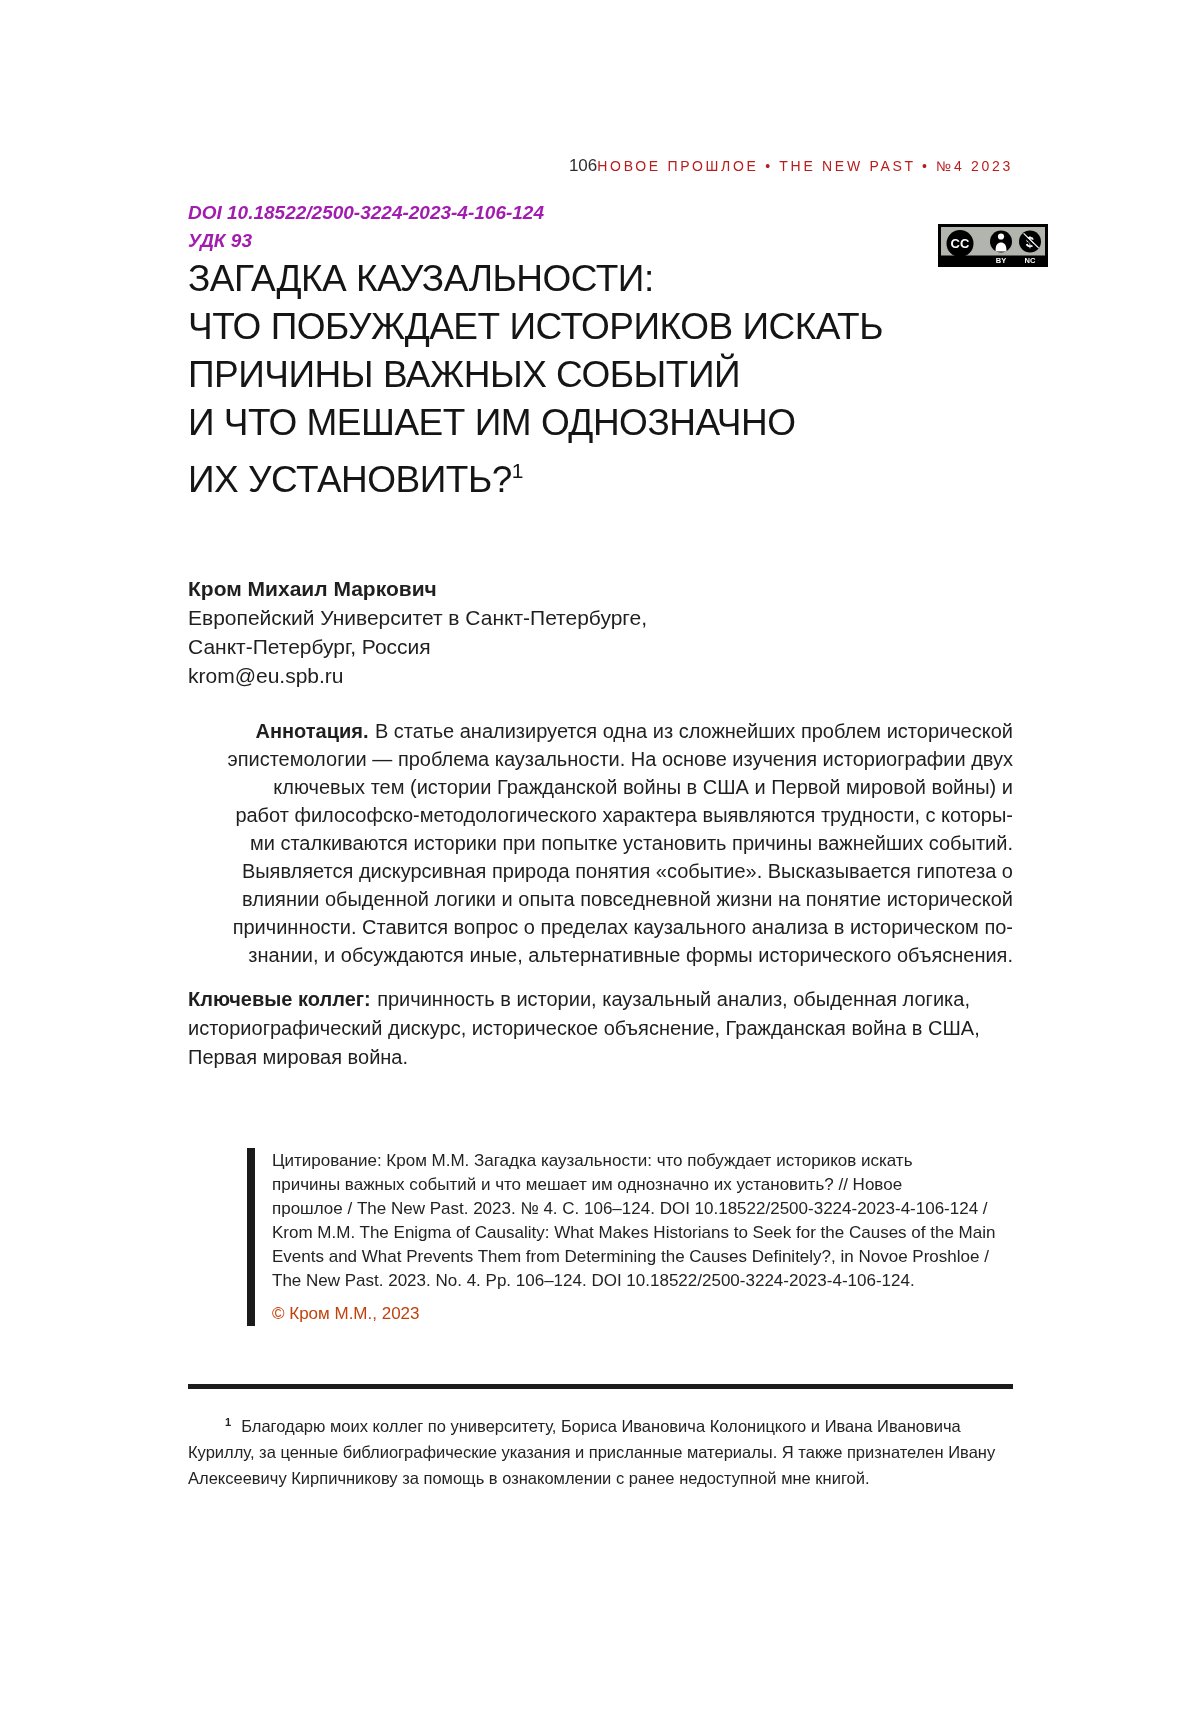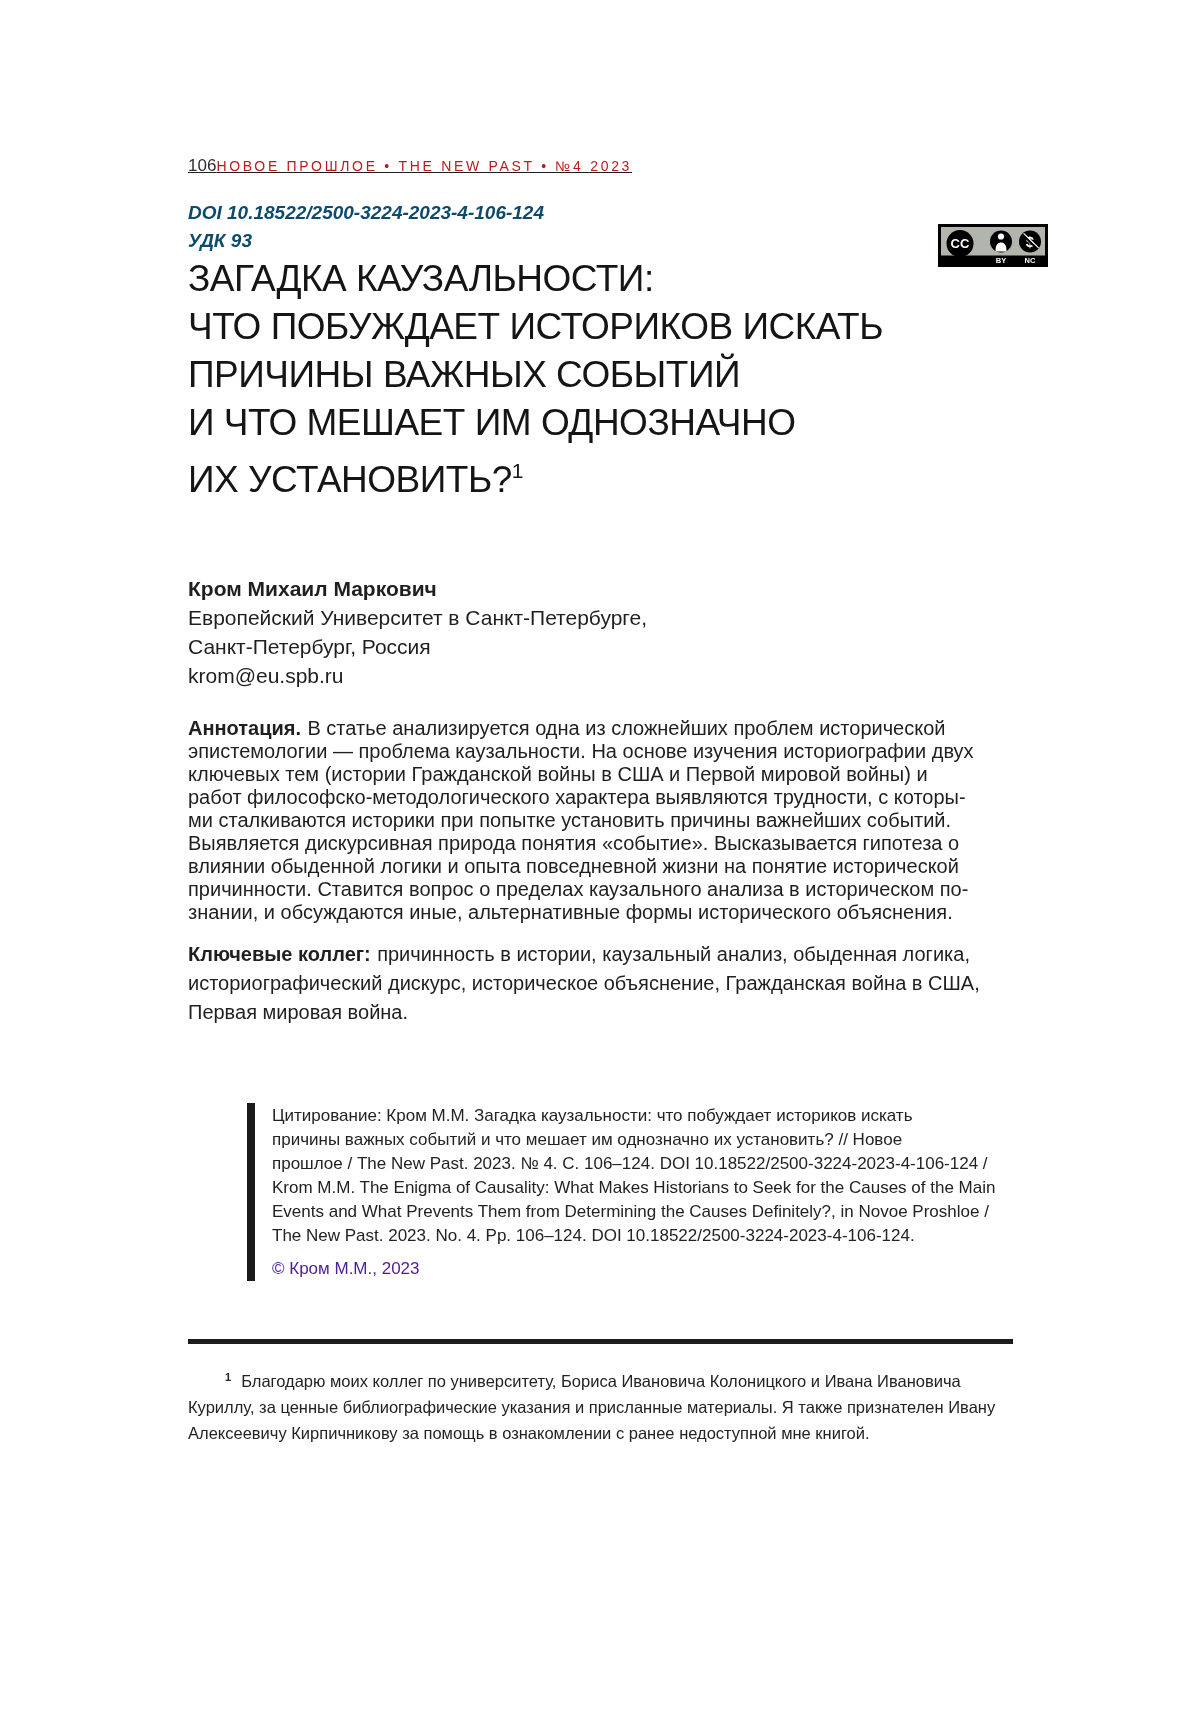--- a/index.html
+++ b/index.html
@@ -14,38 +14,37 @@
   .ws { white-space: pre; }
   .content {
     position: absolute;
     left: 188px; top: 0;
     width: 825px;
   }
   
   .header-row {
     padding-top: 156px;
     display: flex;
-    justify-content: flex-start;
+    justify-content: flex-end;
     align-items: baseline;
-    text-decoration: underline;
   }
   .page-number { font-size: 17px; color: #2e2e2e; }
   .journal-line {
     font-size: 14px;
     letter-spacing: 2.7px;
     color: #b91c1c;
   }
   
   .doi-block {
     margin-top: 23px;
     font-style: italic;
     font-weight: bold;
     font-size: 19px;
     line-height: 28px;
-    color: #0c4a6e;
+    color: #a21caf;
   }
   
   .cc-badge {
     position: absolute;
     left: 938px; top: 224px;
     width: 110px; height: 56px;
     display: block;
     cursor: pointer;
   }
   
@@ -61,21 +60,22 @@
     vertical-align: 14px;
     letter-spacing: 0;
   }
   
   .author-block { margin-top: 70px; font-size: 21px; line-height: 29px; }
   .author-name { font-weight: bold; }
   
   .abstract-para {
     margin-top: 27px;
     font-size: 20px;
-    line-height: 23px;
+    line-height: 28px;
+    text-align: right;
   }
   .lead-label { font-weight: bold; margin-right: 0.32em; }
   .keywords-para {
     margin-top: 16px;
     font-size: 20px;
     line-height: 29px;
   }
   
   .citation-block {
     margin-top: 76px;
@@ -92,21 +92,21 @@
   .citation-text {
     font-size: 17px;
     line-height: 24px;
     padding-top: 1px;
     color: #232323;
   }
   .copyright-line {
     margin-top: 9px;
     font-size: 17px;
     line-height: 24px;
-    color: #4c1d95;
+    color: #c2410c;
   }
   
   .footnote-rule {
     margin-top: 58px;
     height: 5px;
     width: 100%;
     background: #1c1c1c;
   }
   .footnote-para {
     margin-top: 20px;

